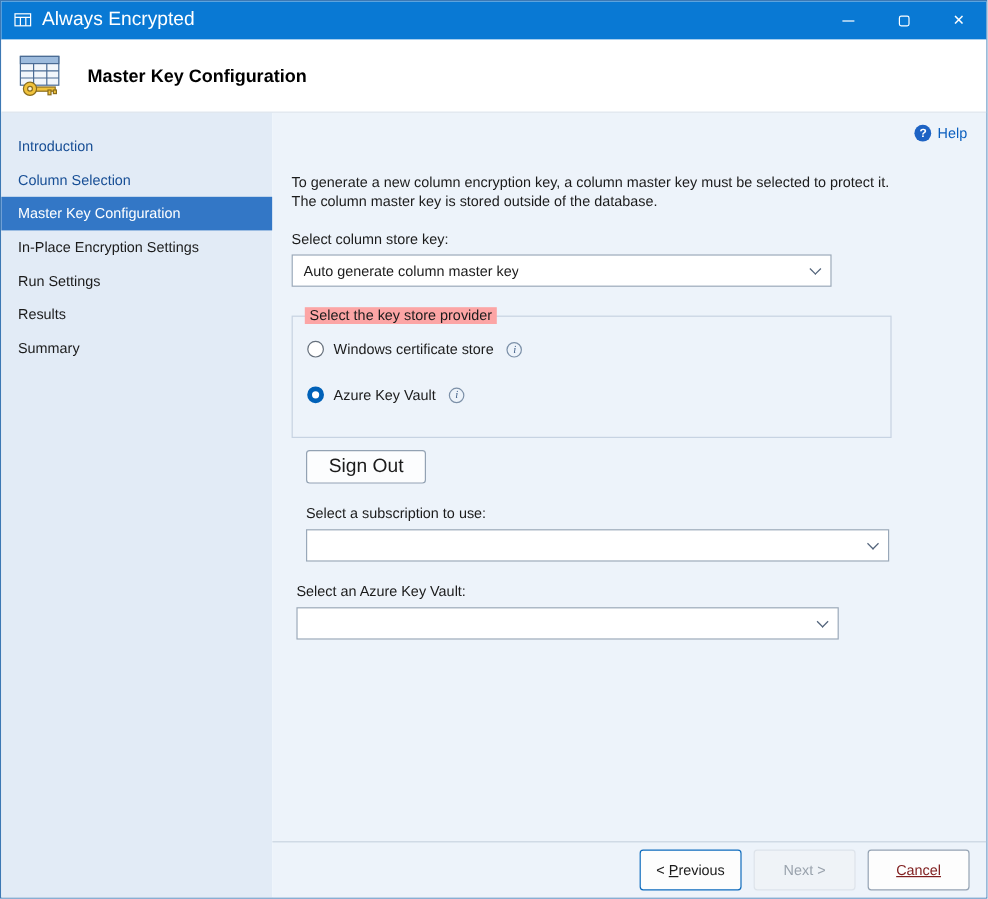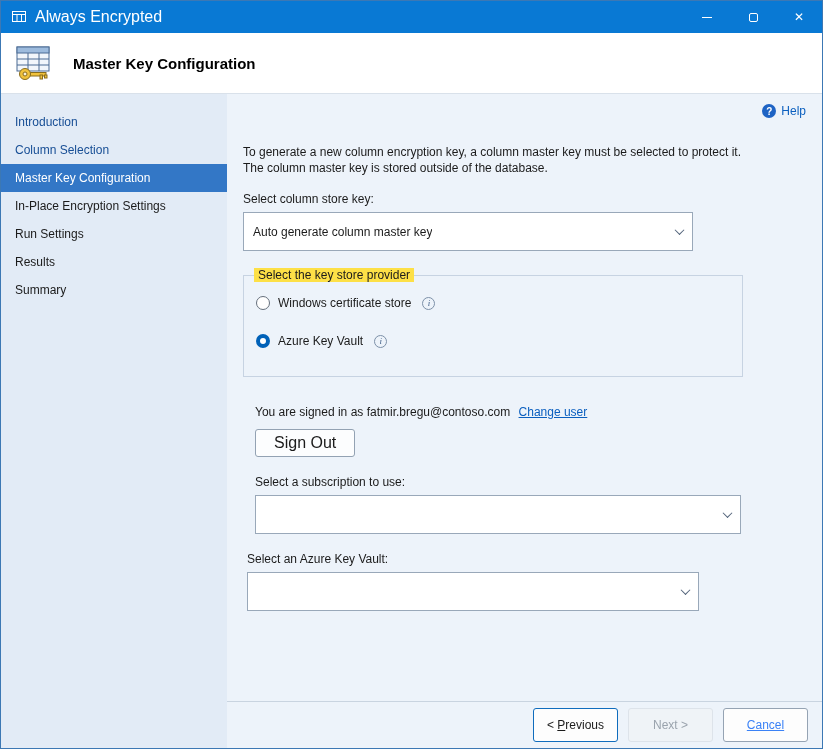--- a/index.html
+++ b/index.html
@@ -47,21 +47,21 @@
   .help-badge {
     width: 14px; height: 14px; border-radius: 50%;
     background: #1E63C4; color: #fff; font-size: 10px; font-weight: bold;
     display: inline-flex; align-items: center; justify-content: center;
   }
   .help-link { color: var(--link, #0B5FBF); text-decoration: none; cursor: pointer; }
   
   .intro { max-width: 505px; margin-top: 26px; line-height: 1.35; }
   .field-label { margin-top: 16px; }
   .dropdown {
-    margin-top: 6px; height: 39px; background: #fff;
+    margin-top: 6px; height: 27px; background: #fff;
     border: 1px solid #99A8B9;
     display: flex; align-items: center; justify-content: space-between;
     padding: 0 9px; cursor: default;
   }
   .dd-value { white-space: nowrap; overflow: hidden; }
   .chev {
     width: 7px; height: 7px; flex: 0 0 auto;
     border-right: 1px solid #52637a; border-bottom: 1px solid #52637a;
     transform: rotate(45deg) translate(-1px,-1px);
   }
@@ -69,21 +69,21 @@
   .dd2 { width: 486px; margin-left: 12px; }
   .dd3 { width: 452px; margin-left: 4px; }
   
   .groupbox {
     margin-top: 24px; width: 500px;
     border: 1px solid #C7D3E2; position: relative;
     padding: 20px 12px 28px 12px;
   }
   .groupbox-title {
     position: absolute; top: -8px; left: 10px;
-    background: #fde047; padding: 0 4px;
+    background: #fca5a5; padding: 0 4px;
   }
   .radio-row { display: flex; align-items: center; gap: 8px; }
   .radio-row + .radio-row { margin-top: 24px; }
   .radio { width: 14px; height: 14px; border: 1px solid #66707C; border-radius: 50%; background: #fff; flex: 0 0 auto; }
   .radio.checked { border: 4px solid #0061B8; }
   .info-badge {
     width: 13px; height: 13px; border-radius: 50%;
     border: 1px solid #7C90A8; color: #44628A; font-size: 9px;
     display: inline-flex; align-items: center; justify-content: center;
     font-family: "Liberation Serif", serif; font-style: italic;
@@ -106,21 +106,21 @@
     gap: 10px; padding-right: 14px;
   }
   .btn {
     min-width: 85px; height: 34px; border-radius: 3px;
     font-family: inherit; font-size: 12px;
     display: inline-flex; align-items: center; justify-content: center;
     cursor: default;
   }
   .btn-previous { background: #FDFDFD; border: 1px solid #0F6CBD; color: #1a1a1a; }
   .btn-next { background: #EFF3F7; border: 1px solid #DDE3EA; color: #9AA3AD; }
-  .btn-cancel { background: #FDFDFD; border: 1px solid #95A3B3; color: #3b82f6; text-decoration: underline; }
+  .btn-cancel { background: #FDFDFD; border: 1px solid #95A3B3; color: #7f1d1d; text-decoration: underline; }
   .u { text-decoration: underline; }
 </style>
 </head>
 <body>
 
 <div class="window">
 
   <div class="titlebar">
     <span class="app-icon">
       <svg width="16" height="16" viewBox="0 0 16 16">
@@ -212,24 +212,20 @@
             <span>Windows certificate store</span>
             <span class="info-badge">i</span>
           </div>
           <div class="radio-row">
             <span class="radio checked"></span>
             <span>Azure Key Vault</span>
             <span class="info-badge">i</span>
           </div>
         </div>
 
-        <div class="signin-row">
-          <span>You are signed in as fatmir.bregu@contoso.com</span>
-          <a class="change-link">Change user</a>
-        </div>
 
         <button class="signout-btn">Sign Out</button>
 
         <div class="field-label sub-label">Select a subscription to use:</div>
         <div class="dropdown dd2">
           <span class="dd-value"></span>
           <span class="chev"></span>
         </div>
 
         <div class="field-label vault-label">Select an Azure Key Vault:</div>

